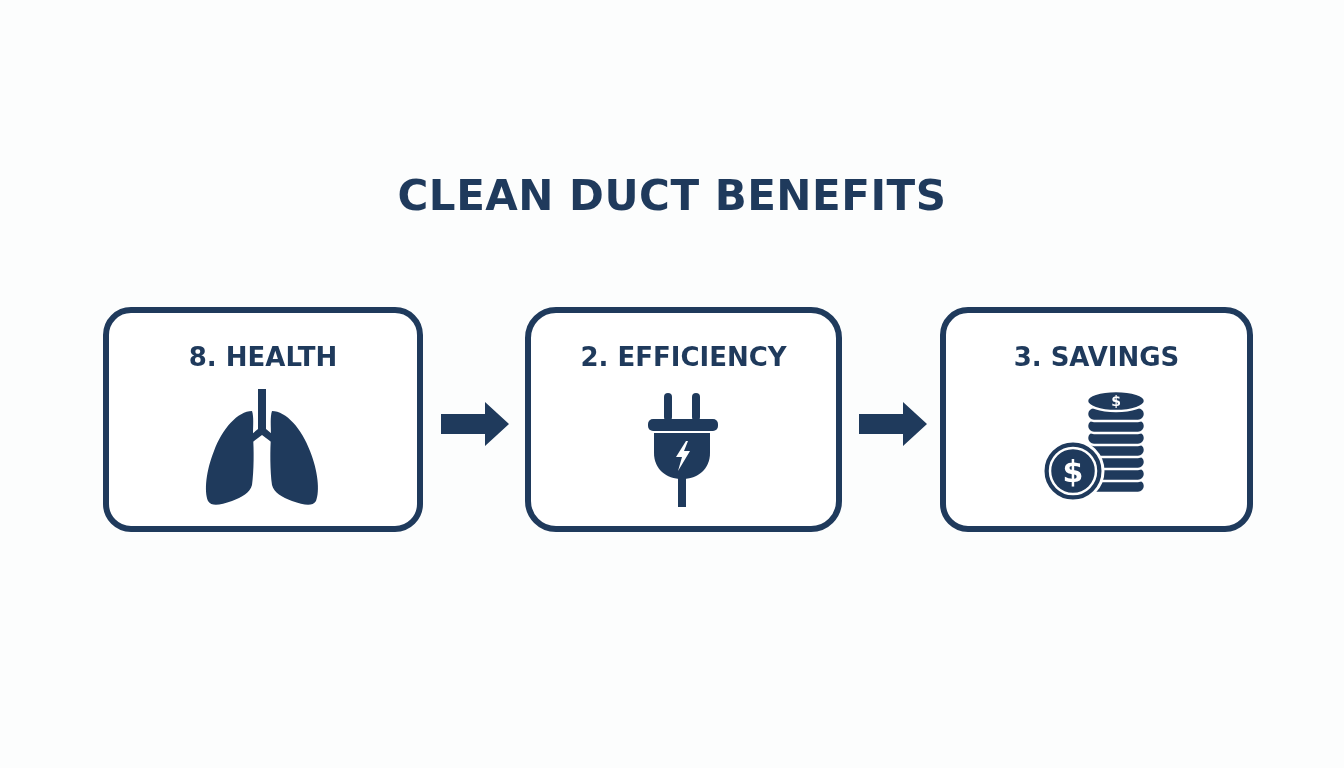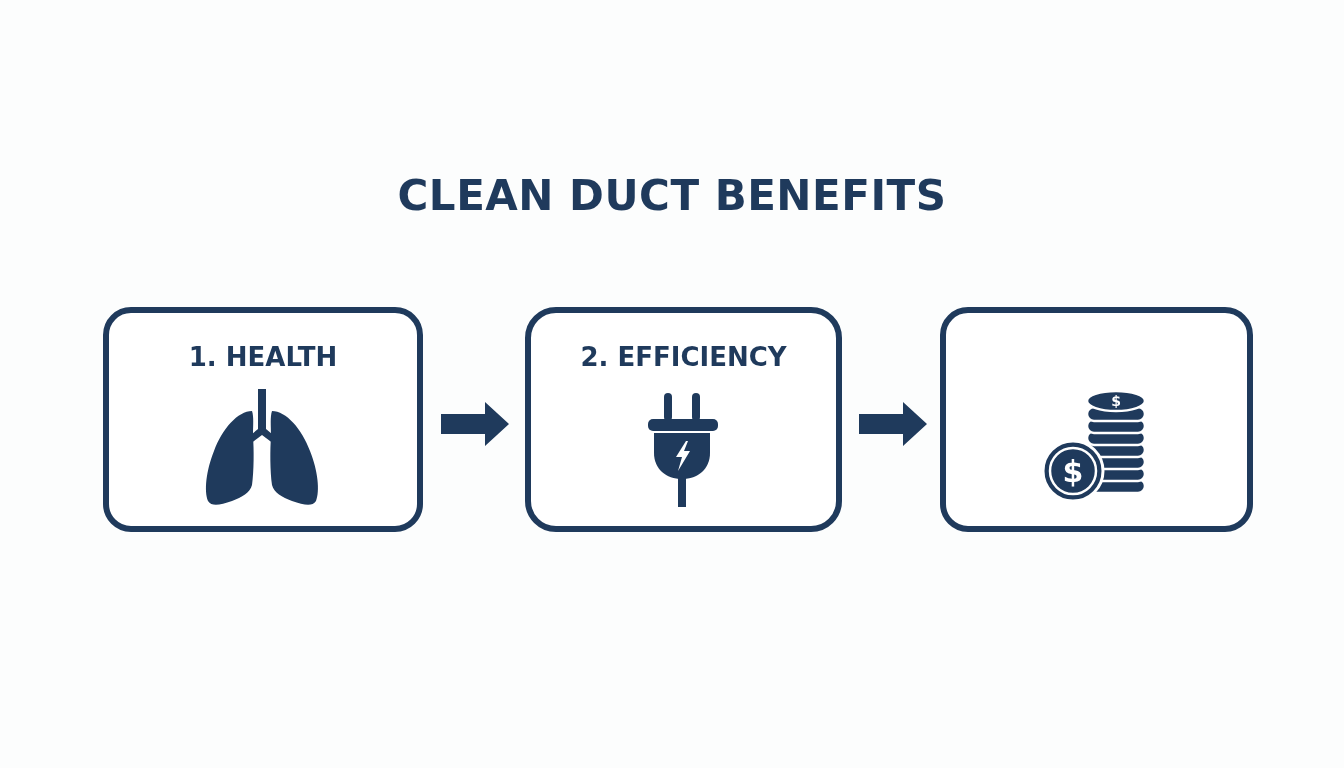--- a/index.html
+++ b/index.html
@@ -68,21 +68,21 @@
     }
     .arrow-1 { left: 441px; }
     .arrow-2 { left: 859px; }
   </style>
 </head>
 <body>
 
 <div class="title">CLEAN DUCT BENEFITS</div>
 
 <div class="box box-1">
-  <div class="box-label">1. HEALTH</div>
+  <div class="box-label">8. HEALTH</div>
   <div class="box-icon">
     <svg width="130" height="120" viewBox="0 0 130 120">
 
       <rect x="60" y="0" width="8" height="44" fill="#1f3a5c"></rect>
 
       <path d="M60 40 L48 50 L52 55 L64 46 L76 55 L80 50 L68 40 Z" fill="#1f3a5c"></path>
 
       <path d="M54 22 C40 22 24 40 16 62 C8 82 6 102 10 112 C14 118 22 116 34 112 C44 108 52 104 54 96 C56 82 56 60 55 48 C55 36 56 28 54 22 Z" fill="#1f3a5c"></path>
 
       <path d="M74 22 C88 22 104 40 112 62 C120 82 122 102 118 112 C114 118 106 116 94 112 C84 108 76 104 74 96 C72 82 72 60 73 48 C73 36 72 28 74 22 Z" fill="#1f3a5c"></path>
@@ -111,20 +111,21 @@
       <rect x="34" y="88" width="8" height="30" fill="#1f3a5c"></rect>
     </svg>
   </div>
 </div>
 
 <svg class="arrow arrow-2" viewBox="0 0 68 44">
   <path d="M0 12 L44 12 L44 0 L68 22 L44 44 L44 32 L0 32 Z" fill="#1f3a5c"></path>
 </svg>
 
 <div class="box box-3">
+  <div class="box-label">3. SAVINGS</div>
   <div class="box-icon">
     <svg width="120" height="120" viewBox="0 0 120 120">
 
       <g fill="#1f3a5c" stroke="#ffffff" stroke-width="2.5">
         <rect x="50" y="90" width="58" height="14" rx="7"></rect>
         <rect x="50" y="78" width="58" height="14" rx="7"></rect>
         <rect x="50" y="66" width="58" height="14" rx="7"></rect>
         <rect x="50" y="54" width="58" height="14" rx="7"></rect>
         <rect x="50" y="42" width="58" height="14" rx="7"></rect>
         <rect x="50" y="30" width="58" height="14" rx="7"></rect>

